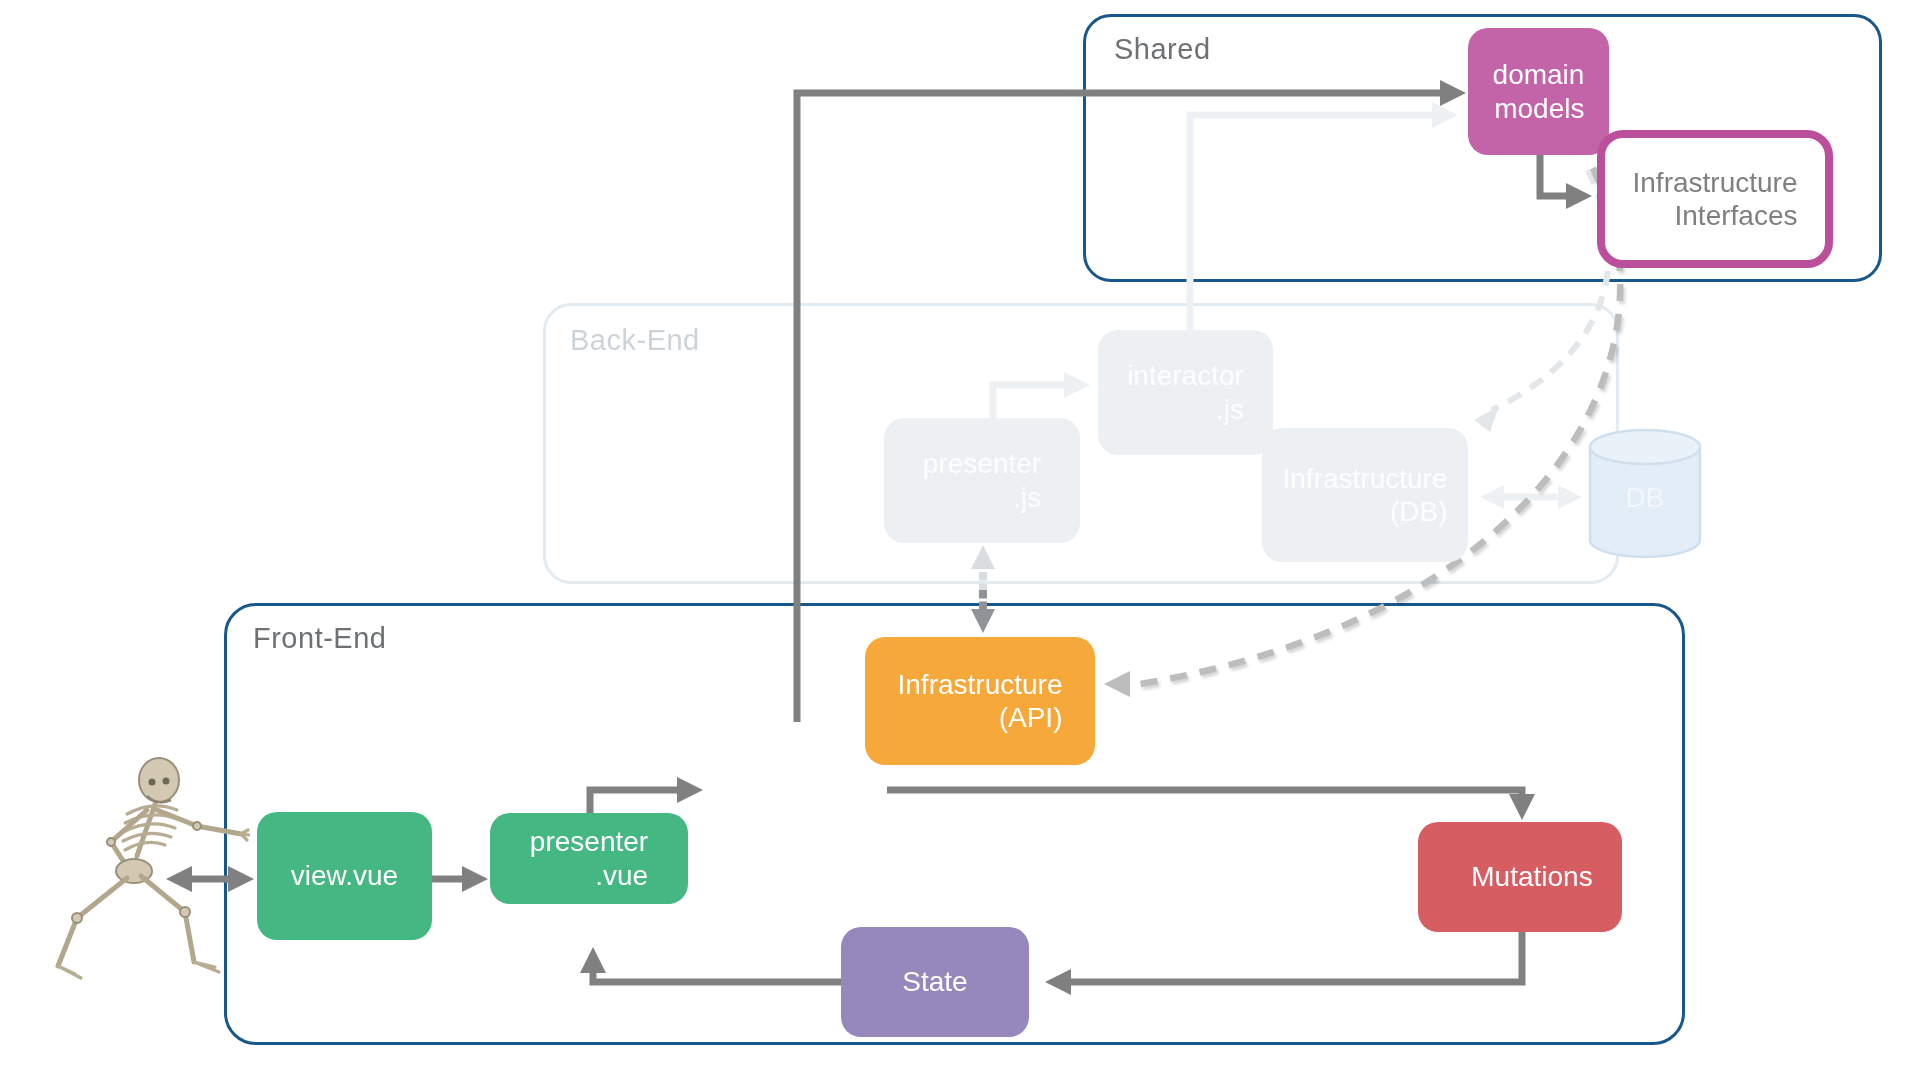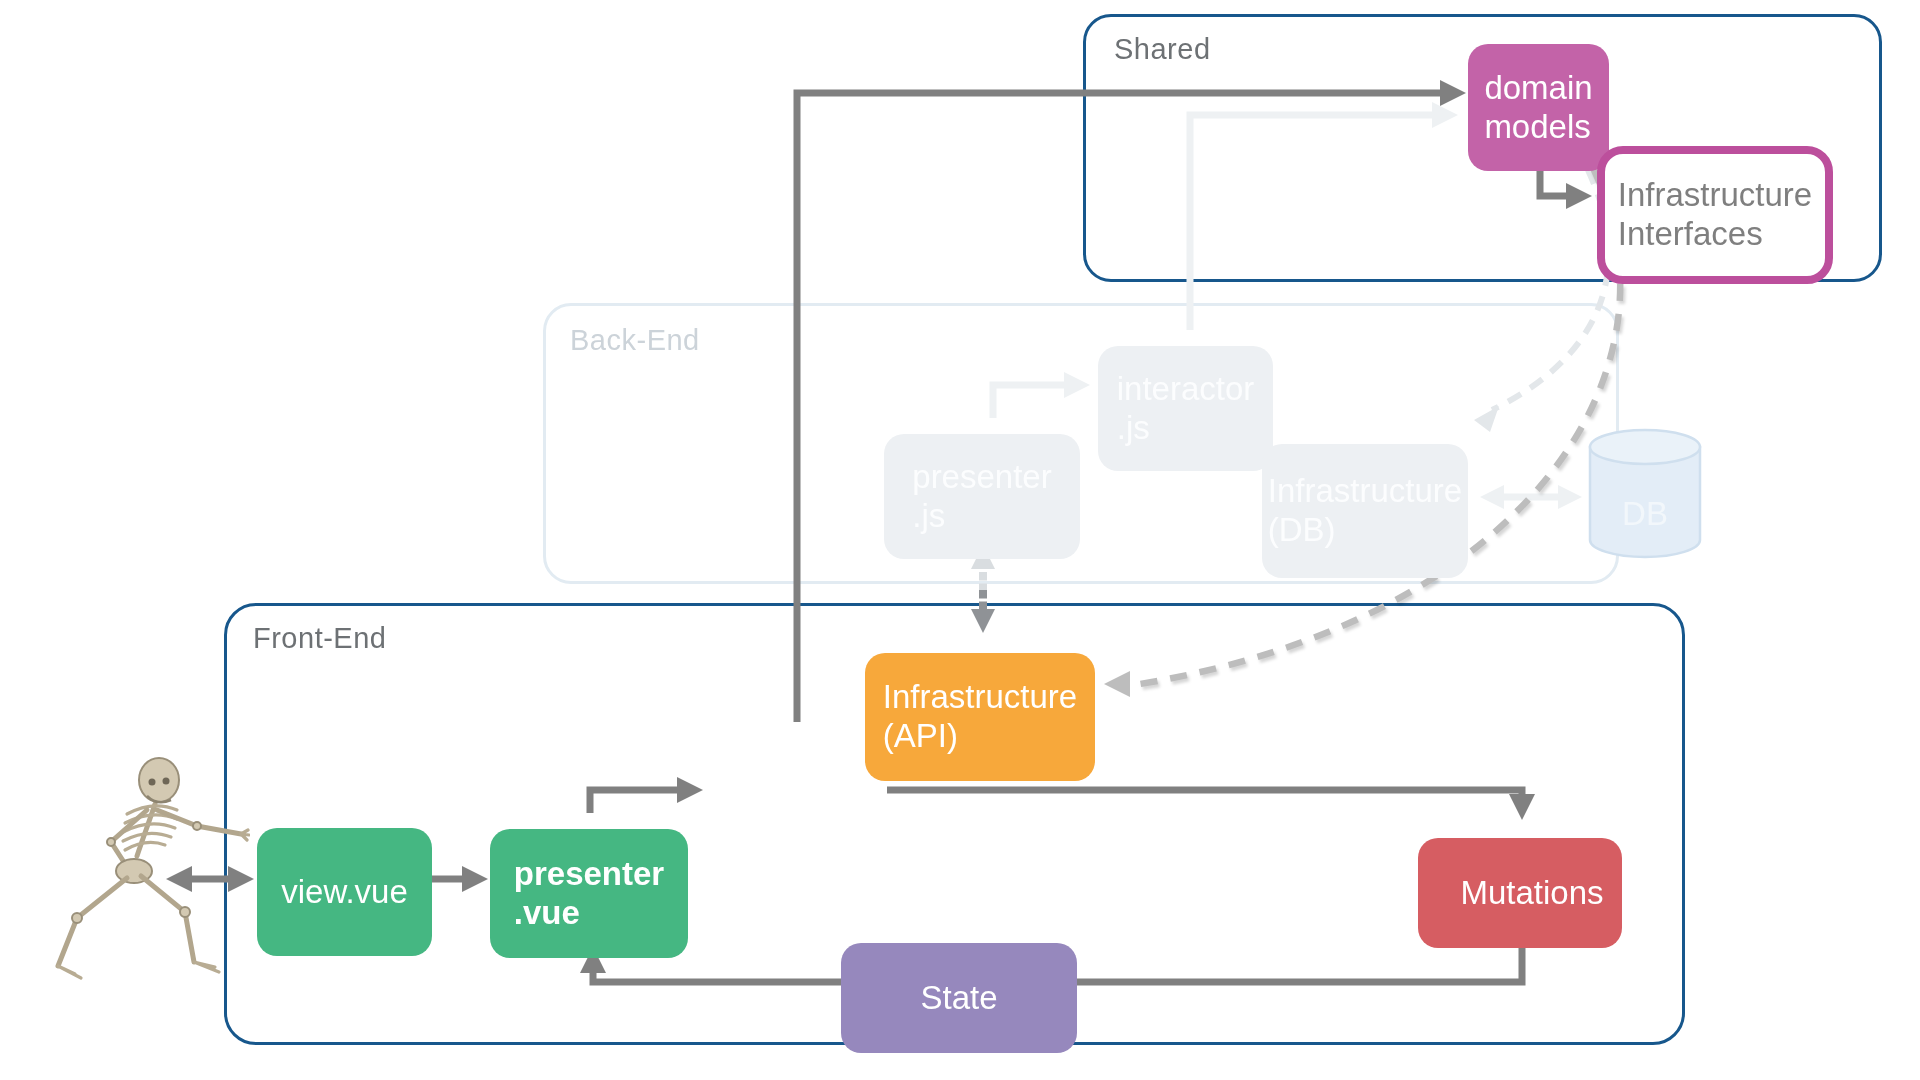--- a/index.html
+++ b/index.html
@@ -33,36 +33,36 @@
   .container .ctitle{font-size:29px;letter-spacing:.5px;}
   .shared{left:1083px;top:14px;width:799px;height:268px;border:3.5px solid var(--container-border-blue);}
   .shared .ctitle{color:var(--title-gray);padding:16px 0 0 28px;}
   .backend{left:543px;top:303px;width:1076px;height:281px;border:3px solid var(--faded-border);}
   .backend .ctitle{color:var(--faded-title);padding:18px 0 0 24px;}
   .frontend{left:224px;top:603px;width:1461px;height:442px;border:3.5px solid var(--container-border-blue);border-radius:32px;}
   .frontend .ctitle{color:var(--title-gray);padding:16px 0 0 26px;}
 
   .node{
     position:absolute;z-index:10;display:flex;align-items:center;justify-content:center;
-    text-align:left;white-space:pre-line;border-radius:20px;color:#ffffff;
-    font-size:33px;line-height:1.18;box-sizing:border-box;margin-top:16px;
+    text-align:right;white-space:pre-line;border-radius:20px;color:#ffffff;
+    font-size:28px;line-height:1.18;box-sizing:border-box;
   }
   .n-domain{left:1468px;top:28px;width:141px;height:127px;background:var(--magenta);}
   .n-interfaces{left:1597px;top:130px;width:236px;height:138px;background:#ffffff;
     border:8px solid var(--magenta-border);border-radius:26px;color:var(--interface-text);}
   .n-be-presenter{left:884px;top:418px;width:196px;height:125px;background:var(--faded-fill);color:#fcfdfe;}
   .n-be-interactor{left:1098px;top:330px;width:175px;height:125px;background:var(--faded-fill);color:#fcfdfe;}
   .n-infra-db{left:1262px;top:428px;width:206px;height:134px;background:var(--faded-fill);color:#fcfdfe;}
   .n-db-label{left:1590px;top:465px;width:110px;height:66px;background:transparent;color:#f2f7fb;z-index:11;}
   .n-view{left:257px;top:812px;width:175px;height:128px;background:var(--green);}
-  .n-presenter{left:490px;top:813px;width:198px;height:129px;background:var(--green);font-weight:bold;}
+  .n-presenter{left:490px;top:813px;width:198px;height:91px;background:var(--green);}
   .n-fe-interactor{left:705px;top:722px;width:182px;height:125px;background:var(--orange);}
   .n-infra-api{left:865px;top:637px;width:230px;height:128px;background:var(--orange);}
   .n-mutations{left:1418px;top:822px;width:204px;height:110px;background:var(--red);padding-left:24px;}
-  .n-state{left:841px;top:927px;width:236px;height:110px;background:var(--purple);}
+  .n-state{left:841px;top:927px;width:188px;height:110px;background:var(--purple);}
 
   svg.overlay{position:absolute;left:0;top:0;z-index:5;}
   .ln-gray{stroke:var(--arrow-gray);stroke-width:7;fill:none;}
   .hd-gray{fill:var(--arrow-gray);stroke:none;}
   .ln-faint{stroke:var(--faded-arrow);stroke-width:7;fill:none;}
   .hd-faint{fill:var(--faded-arrow);stroke:none;}
   .ln-dash{stroke:var(--dashed-gray);stroke-width:6.5;fill:none;stroke-dasharray:17 13;
     filter:drop-shadow(2px 3px 1.5px rgba(0,0,0,0.16));}
   .hd-dash{fill:var(--dashed-gray);stroke:none;}
   .ln-faintdash{stroke:var(--faint-dash);stroke-width:6;fill:none;stroke-dasharray:15 11;}

